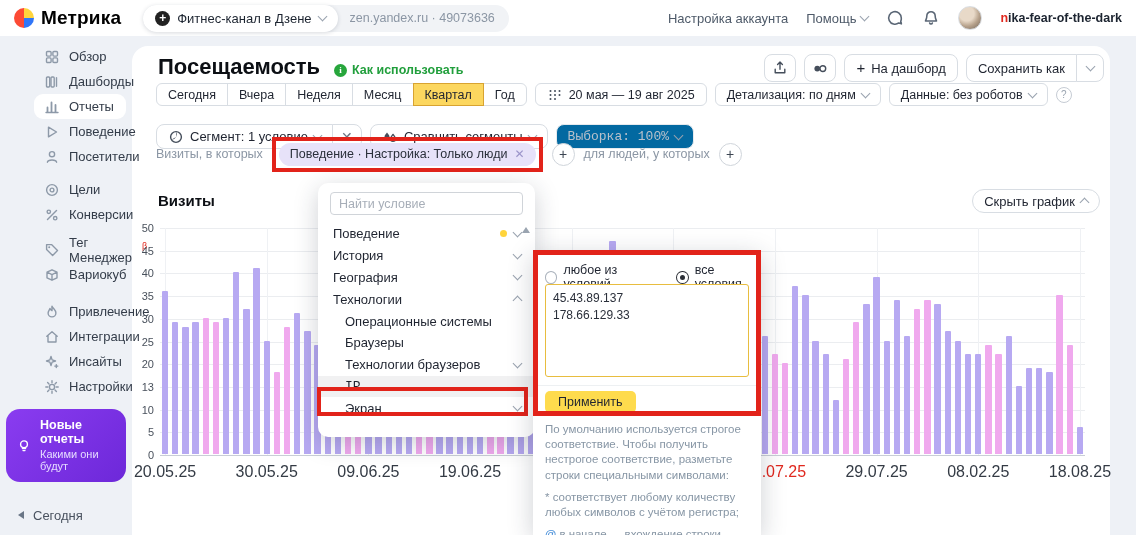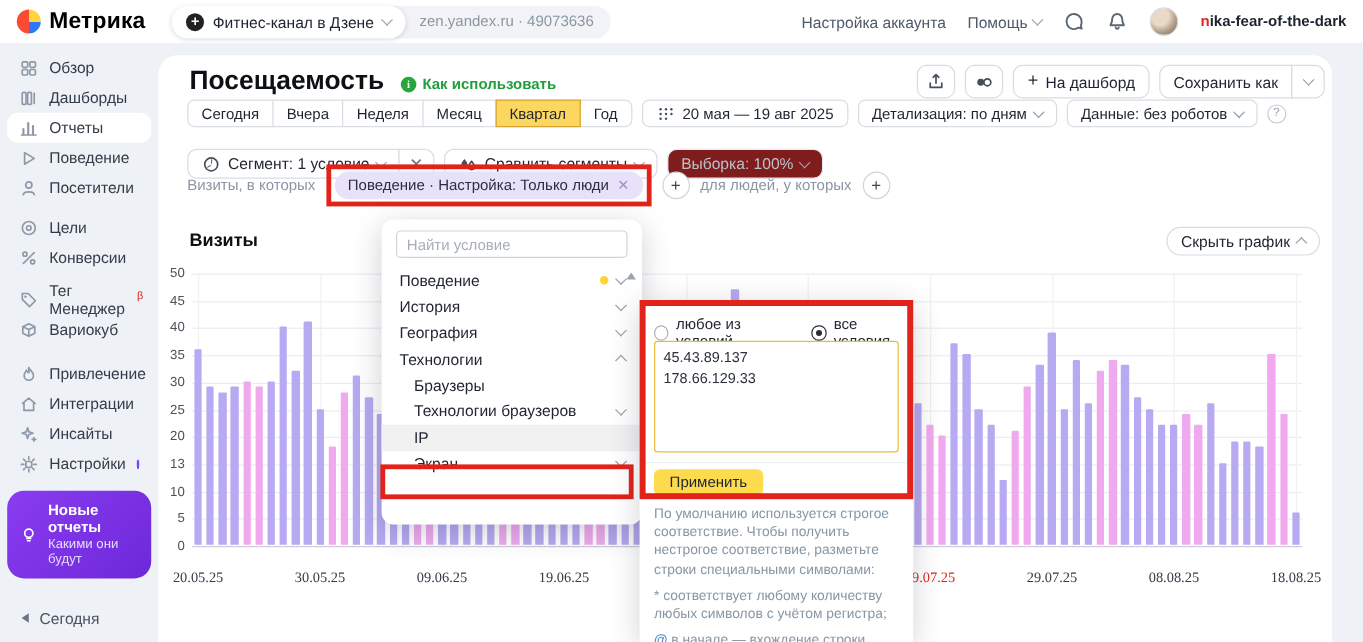--- a/index.html
+++ b/index.html
@@ -81,21 +81,21 @@
   .btn.small { height:23px; border-radius:6px; font-size:12.5px; }
   #q-circle { width:16px; height:16px; border-radius:50%; border:1px solid #c6ccd4; color:#9aa4b0; font-size:10px; text-align:center;
     line-height:14px; cursor:pointer; }
 
   
   #segment-row { position:absolute; left:156px; top:124px; display:flex; align-items:center; gap:8px; }
   .joined { display:flex; }
   .joined .btn:first-child { border-radius:8px 0 0 8px; }
   .joined .btn:last-child { border-radius:0 8px 8px 0; margin-left:-1px; width:30px; padding:0; color:#6b7684; font-size:14px; }
   .btn.small2 { height:25px; }
-  .btn.disabled { background:#7f1d1d; border-color:#e6eaee; color:#b9c1cb; cursor:default; }
+  .btn.disabled { background:#0369a1; border-color:#e6eaee; color:#b9c1cb; cursor:default;font-family:Liberation Mono, monospace; }
 
   
   #filter-row { position:absolute; left:156px; top:146px; display:flex; align-items:center; gap:9px; height:16px; }
   .muted-label { font-size:12.5px; color:#8b96a4; }
   #pill-annotation { border:4px solid #e2231a; padding:2px 3px; display:flex; align-items:center; }
   #condition-pill { display:flex; align-items:center; gap:7px; background:#e7e2f9; border-radius:12px; height:23px; padding:0 11px;
     font-size:12.5px; color:#2a2f3a; cursor:pointer; white-space:nowrap; }
   #condition-pill .x { color:#9a93c9; font-size:12px; cursor:pointer; }
   .plus-btn { width:23px; height:23px; border-radius:50%; border:1px solid #d0d5db; background:#fff; color:#3c4552; font-size:14px;
     display:flex; align-items:center; justify-content:center; cursor:pointer; }
@@ -104,33 +104,33 @@
   #chart-title { position:absolute; left:158px; top:192px; font-size:15px; font-weight:bold; color:#0c0f14; }
   #hide-chart { position:absolute; right:36px; top:189px; height:24px; border-radius:13px; }
 
   
   #plot { position:absolute; left:160px; top:228px; width:925px; height:227px; }
   .gridline-h { position:absolute; left:0; width:100%; height:1px; background:#ebedf0; }
   .gridline-h.zero { background:#c9ced6; }
   .gridline-v { position:absolute; top:0; height:100%; width:1px; background:#eff1f4; }
   .bar { position:absolute; bottom:1px; border-radius:1px 1px 0 0; }
   .ylab { position:absolute; font-size:11px; color:#49515c; text-align:right; width:24px; }
-  .xlab { position:absolute; top:474px; font-size:12px; color:#343b45; transform:translateX(-50%); white-space:nowrap;font-family:Liberation Serif, serif; }
+  .xlab { position:absolute; top:463px; font-size:16px; color:#343b45; transform:translateX(-50%); white-space:nowrap; }
   .xlab.red { color:#e0281e; }
 
   
   #dropdown { position:absolute; left:318px; top:183px; width:217px; height:254px; background:#fff; border-radius:10px;
     box-shadow:0 6px 24px rgba(30,40,60,.22); z-index:30; }
   #dd-search { position:absolute; left:12px; top:9px; width:193px; height:23px; border:1px solid #d0d4d9; border-radius:4px;
     font-size:12.5px; padding:0 8px; color:#2a2f3a; font-family:inherit; outline:none; }
   #dd-search::placeholder { color:#a7aeb8; }
   #dd-list { position:absolute; left:0; top:40px; width:100%; }
   .dd-row { display:flex; align-items:center; height:21.8px; padding:0 14px 0 15px; font-size:13px; color:#1f2430; cursor:pointer; }
   .dd-row.sub { padding-left:27px; }
-  .dd-row.hl { background:#f1f1f2; }
+  .dd-row.hl { background:#f1f1f2;font-family:Liberation Mono, monospace; }
   .dd-row .right { margin-left:auto; display:flex; align-items:center; gap:7px; }
   .dd-row .ydot { width:7px; height:7px; border-radius:50%; background:#ffd43b; }
   #dd-scroll-up { position:absolute; right:5px; top:44px; width:0; height:0; border-left:4px solid transparent; border-right:4px solid transparent;
     border-bottom:6px solid #9aa4b0; cursor:pointer; }
   #ip-annotation { position:absolute; left:317px; top:387px; width:211px; height:29px; border:4px solid #e2231a; z-index:35; pointer-events:none; }
 
   
   #popup { position:absolute; left:533px; top:250px; width:228px; height:285px; background:#fff;
     box-shadow:0 6px 24px rgba(30,40,60,.22); z-index:40; }
   #popup-annotation { position:absolute; left:533px; top:250px; width:228px; height:166px; border:5px solid #e2231a; z-index:45; pointer-events:none; }
@@ -185,21 +185,21 @@
           </svg>
         </span>
       <span id="avatar"></span>
       <span id="username"><span class="first">n</span><span class="rest">ika-fear-of-the-dark</span></span>
     </div>
   </div>
 
   <div id="main-card"></div>
 
   <div id="sidebar">
-    <div id="sidebar-items" style="padding-top: 8px;">
+    <div id="sidebar-items" style="padding-top: 8px; margin-left: 28px;">
         <div class="side-item">
           <span class="icn">
             <svg width="16" height="16" viewBox="0 0 16 16" fill="none" stroke="currentColor" stroke-width="1.4" stroke-linecap="round" stroke-linejoin="round">
               <rect x="2.5" y="2.5" width="4.6" height="4.6" rx="1"></rect>
               <rect x="8.9" y="2.5" width="4.6" height="4.6" rx="1"></rect>
               <rect x="2.5" y="8.9" width="4.6" height="4.6" rx="1"></rect>
               <rect x="8.9" y="8.9" width="4.6" height="4.6" rx="1"></rect>
             </svg>
           </span>
           <span>Обзор</span>
@@ -579,21 +579,21 @@
     </div>
   <div id="xlabels">
       <div class="xlab" style="left: 165.082px;">20.05.25</div>
       <div class="xlab" style="left: 266.731px;">30.05.25</div>
       <div class="xlab" style="left: 368.379px;">09.06.25</div>
       <div class="xlab" style="left: 470.027px;">19.06.25</div>
       <div class="xlab" style="left: 571.676px;">29.06.25</div>
       <div class="xlab" style="left: 673.324px;">09.07.25</div>
       <div class="xlab red" style="left: 774.973px;">19.07.25</div>
       <div class="xlab" style="left: 876.621px;">29.07.25</div>
-      <div class="xlab" style="left: 978.269px;">08.08.25</div>
+      <div class="xlab" style="left: 978.269px;">08.02.25</div>
       <div class="xlab" style="left: 1079.92px;">18.08.25</div>
     </div>
 
   <div id="dropdown">
     <input id="dd-search" placeholder="Найти условие" style="">
     <div id="dd-list">
         <div class="dd-row">
           <span>Поведение</span>
           <span class="right">
             <span class="ydot"></span>
@@ -610,20 +610,24 @@
           <span>География</span>
           <span class="right">
             <span class="chev down"></span>
           </span>
         </div>
         <div class="dd-row">
           <span>Технологии</span>
           <span class="right">
             <span class="chev up"></span>
           </span>
+        </div>
+        <div class="dd-row sub">
+          <span>Операционные системы</span>
+          <span class="right"></span>
         </div>
         <div class="dd-row sub">
           <span>Браузеры</span>
           <span class="right"></span>
         </div>
         <div class="dd-row sub">
           <span>Технологии браузеров</span>
           <span class="right">
             <span class="chev down"></span>
           </span>

